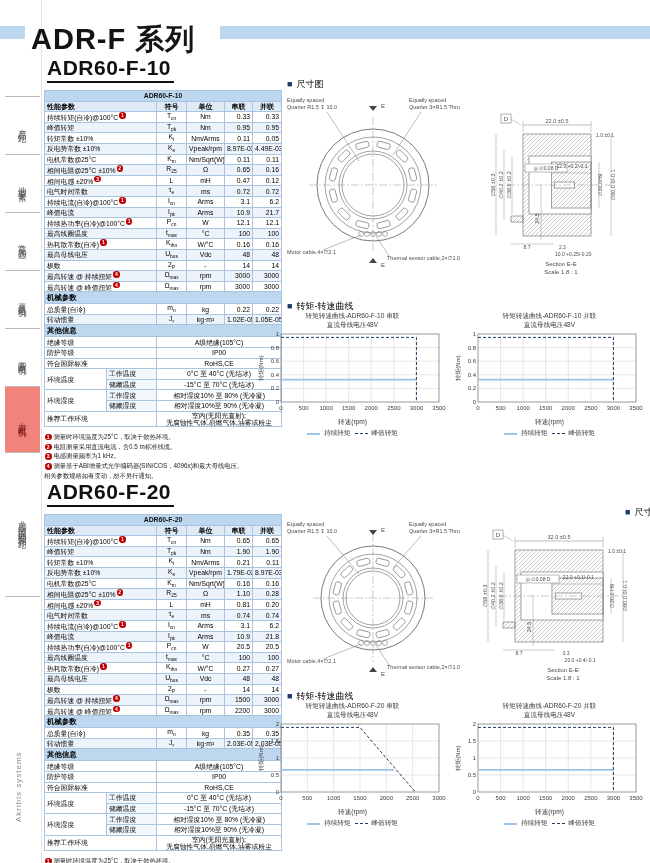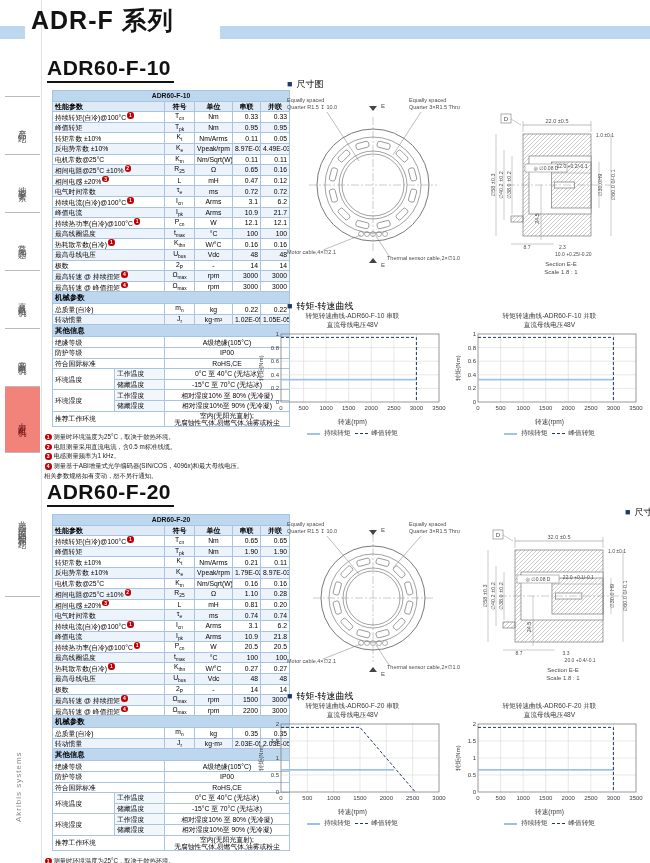--- a/index.html
+++ b/index.html
@@ -10,33 +10,33 @@
   #sidebar{position:absolute;left:0;top:0;width:41px;height:863px;border-right:1px solid #e4e4e4;background:#fff;}
   .tab{position:absolute;left:5px;width:35px;display:flex;align-items:center;justify-content:center;
        border-top:1px solid #bbb;box-sizing:border-box;cursor:pointer;}
   .tab:last-of-type{border-bottom:1px solid #bbb;}
   .tab span{writing-mode:vertical-rl;letter-spacing:2px;font-size:8.5px;color:#5a5a5a;line-height:1;}
   .tab.active{background:#F2837B;}
   .tab.active span{color:#7b1d1d;}
   #brand{position:absolute;left:14px;top:822px;transform:rotate(-90deg);transform-origin:0 0;
          font-size:8px;color:#8a8a8a;letter-spacing:1px;white-space:nowrap;}
   
-  #title-text{position:absolute;left:31px;top:4px;font-size:25px;font-weight:bold;color:#141414;margin:0;letter-spacing:1px;}
+  #title-text{position:absolute;left:31px;top:20px;font-size:29px;font-weight:bold;color:#141414;margin:0;letter-spacing:1px;}
   .tbar{position:absolute;top:26px;height:13px;background:#BDD7EE;}
   #tbar-l{left:0;width:25px;}
   #tbar-r{left:220px;right:0;}
   
   .product{position:absolute;left:42px;width:608px;}
   #p0{top:56px;height:414px;}
   #p1{top:480px;height:390px;}
   .product h2{position:absolute;left:5px;top:0;margin:0;font-size:21px;font-weight:bold;color:#111;
               border-bottom:2.5px solid #111;padding:0 3px 1px 0;letter-spacing:0.5px;}
   .leftcol{position:absolute;left:2px;top:34px;width:262px;}
   
-  table.spec{border-collapse:collapse;width:237px;border:1.5px solid #2E5395;table-layout:fixed;margin-left:8px;}
+  table.spec{border-collapse:collapse;width:237px;border:1.5px solid #2E5395;table-layout:fixed;}
   table.spec td{border:0.6px solid #A8C4E0;padding:0 2px;height:9.6px;line-height:1.05;font-size:6.8px;
                 white-space:nowrap;overflow:hidden;}
   td.th-product{background:#BDD7EE;font-weight:bold;text-align:center;font-size:8.8px;height:13px;color:#111;}
   tr.th-cols td{background:#DEEAF6;font-weight:bold;font-size:7px;}
   tr.sec-row td{background:#BDD7EE;font-weight:bold;font-size:7.4px;height:11px;}
   td.num{text-align:right;font-size:6.3px;padding-right:3px;}
   td.ctr{text-align:center;font-size:6.3px;}
   td.sym{text-align:center;font-size:6.6px;}
   tr.alt td{background:#EDF3FA;}
   tr.alt td.subhead, td.subhead{background:#F2F7FC;font-size:6.4px;}

